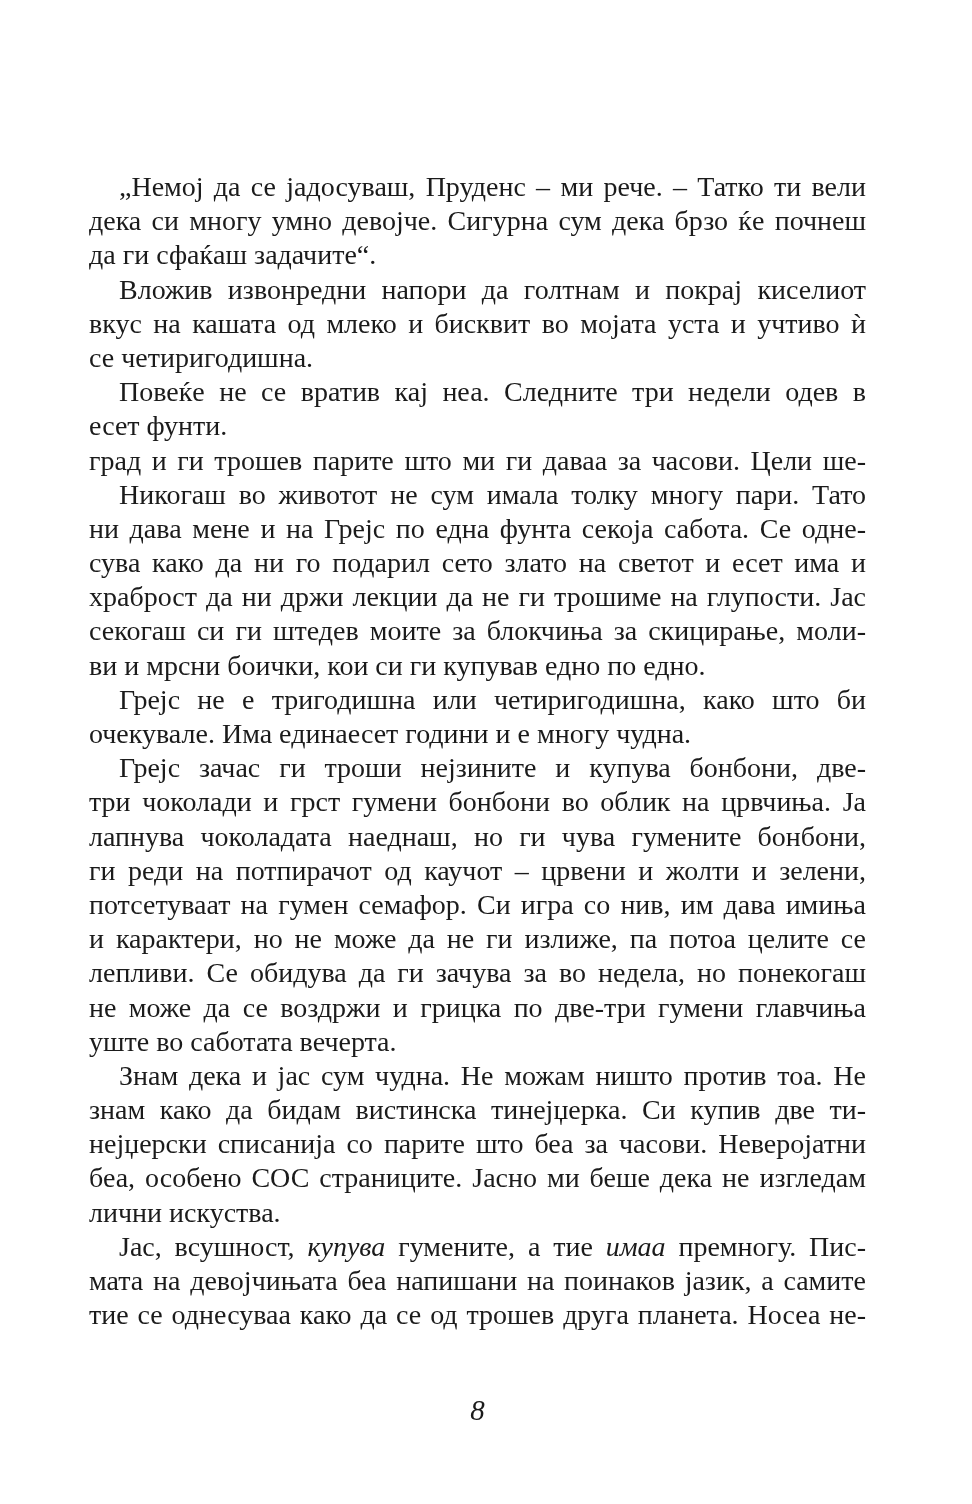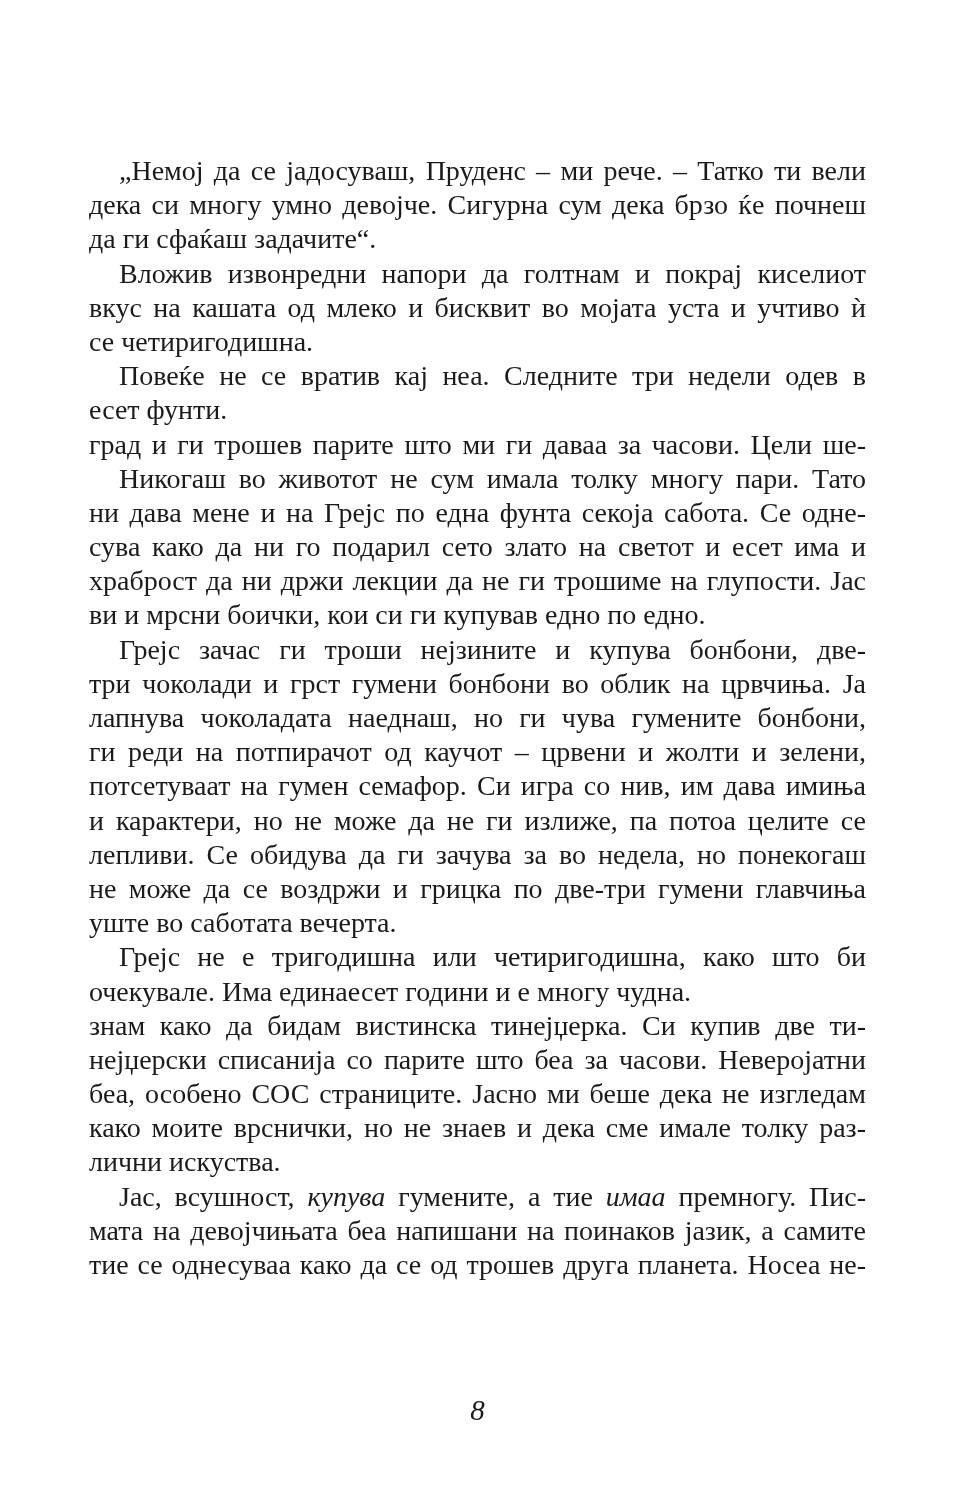--- a/index.html
+++ b/index.html
@@ -5,21 +5,21 @@
   html,body { margin:0; padding:0; }
   .page {
     position:relative;
     width:972px; height:1504px;
     background:#ffffff;
     overflow:hidden;
     font-family:"Liberation Serif", serif;
   }
   .text-block {
     position:absolute;
-    left:89px; top:154px; width:777px;
+    left:89px; top:170px; width:777px;
     font-size:28px;
     line-height:34.2px;
     color:#1b1b1b;
   }
   .line {
     text-align:justify;
     text-align-last:justify;
     height:34.2px;
     white-space:normal;
   }
@@ -53,42 +53,43 @@
       <div class="para">
         <div class="line first">Повеќе не се вратив кај неа. Следните три недели одев в</div>
         <div class="line plast">есет фунти.</div>
         <div class="line">град и ги трошев парите што ми ги даваа за часови. Цели ше-</div>
       </div>
       <div class="para">
         <div class="line first">Никогаш во животот не сум имала толку многу пари. Тато</div>
         <div class="line">ни дава мене и на Грејс по една фунта секоја сабота. Се одне-</div>
         <div class="line">сува како да ни го подарил сето злато на светот и есет има и</div>
         <div class="line">храброст да ни држи лекции да не ги трошиме на глупости. Јас</div>
+        <div class="line">секогаш си ги штедев моите за блокчиња за скицирање, моли-</div>
         <div class="line plast">ви и мрсни боички, кои си ги купував едно по едно.</div>
+      </div>
+      <div class="para">
+        <div class="line first">Грејс не е тригодишна или четиригодишна, како што би</div>
+        <div class="line plast">очекувале. Има единаесет години и е многу чудна.</div>
       </div>
       <div class="para">
         <div class="line first">Грејс зачас ги троши нејзините и купува бонбони, две-</div>
         <div class="line">три чоколади и грст гумени бонбони во облик на црвчиња. Ја</div>
         <div class="line">лапнува чоколадата наеднаш, но ги чува гумените бонбони,</div>
         <div class="line">ги реди на потпирачот од каучот – црвени и жолти и зелени,</div>
         <div class="line">потсетуваат на гумен семафор. Си игра со нив, им дава имиња</div>
         <div class="line">и карактери, но не може да не ги излиже, па потоа целите се</div>
         <div class="line">лепливи. Се обидува да ги зачува за во недела, но понекогаш</div>
         <div class="line">не може да се воздржи и грицка по две-три гумени главчиња</div>
         <div class="line plast">уште во саботата вечерта.</div>
       </div>
       <div class="para">
-        <div class="line first">Грејс не е тригодишна или четиригодишна, како што би</div>
-        <div class="line plast">очекувале. Има единаесет години и е многу чудна.</div>
-      </div>
-      <div class="para">
+        <div class="line first">Знам дека и јас сум чудна. Не можам ништо против тоа. Не</div>
         <div class="line">знам како да бидам вистинска тинејџерка. Си купив две ти-</div>
         <div class="line">нејџерски списанија со парите што беа за часови. Неверојатни</div>
         <div class="line">беа, особено СОС страниците. Јасно ми беше дека не изгледам</div>
-        <div class="line">како моите врснички, но не знаев и дека сме имале толку раз-</div>
         <div class="line plast">лични искуства.</div>
       </div>
       <div class="para">
         <div class="line first"><span>Јас, всушност, </span><span class="ital">купува</span><span> гумените, а тие </span><span class="ital">имаа</span><span> премногу. Пис-</span></div>
         <div class="line">мата на девојчињата беа напишани на поинаков јазик, а самите</div>
         <div class="line">тие се однесуваа како да се од трошев друга планета. Носеа не-</div>
       </div>
     </main>
   <div class="folio">8</div>
 </div>

